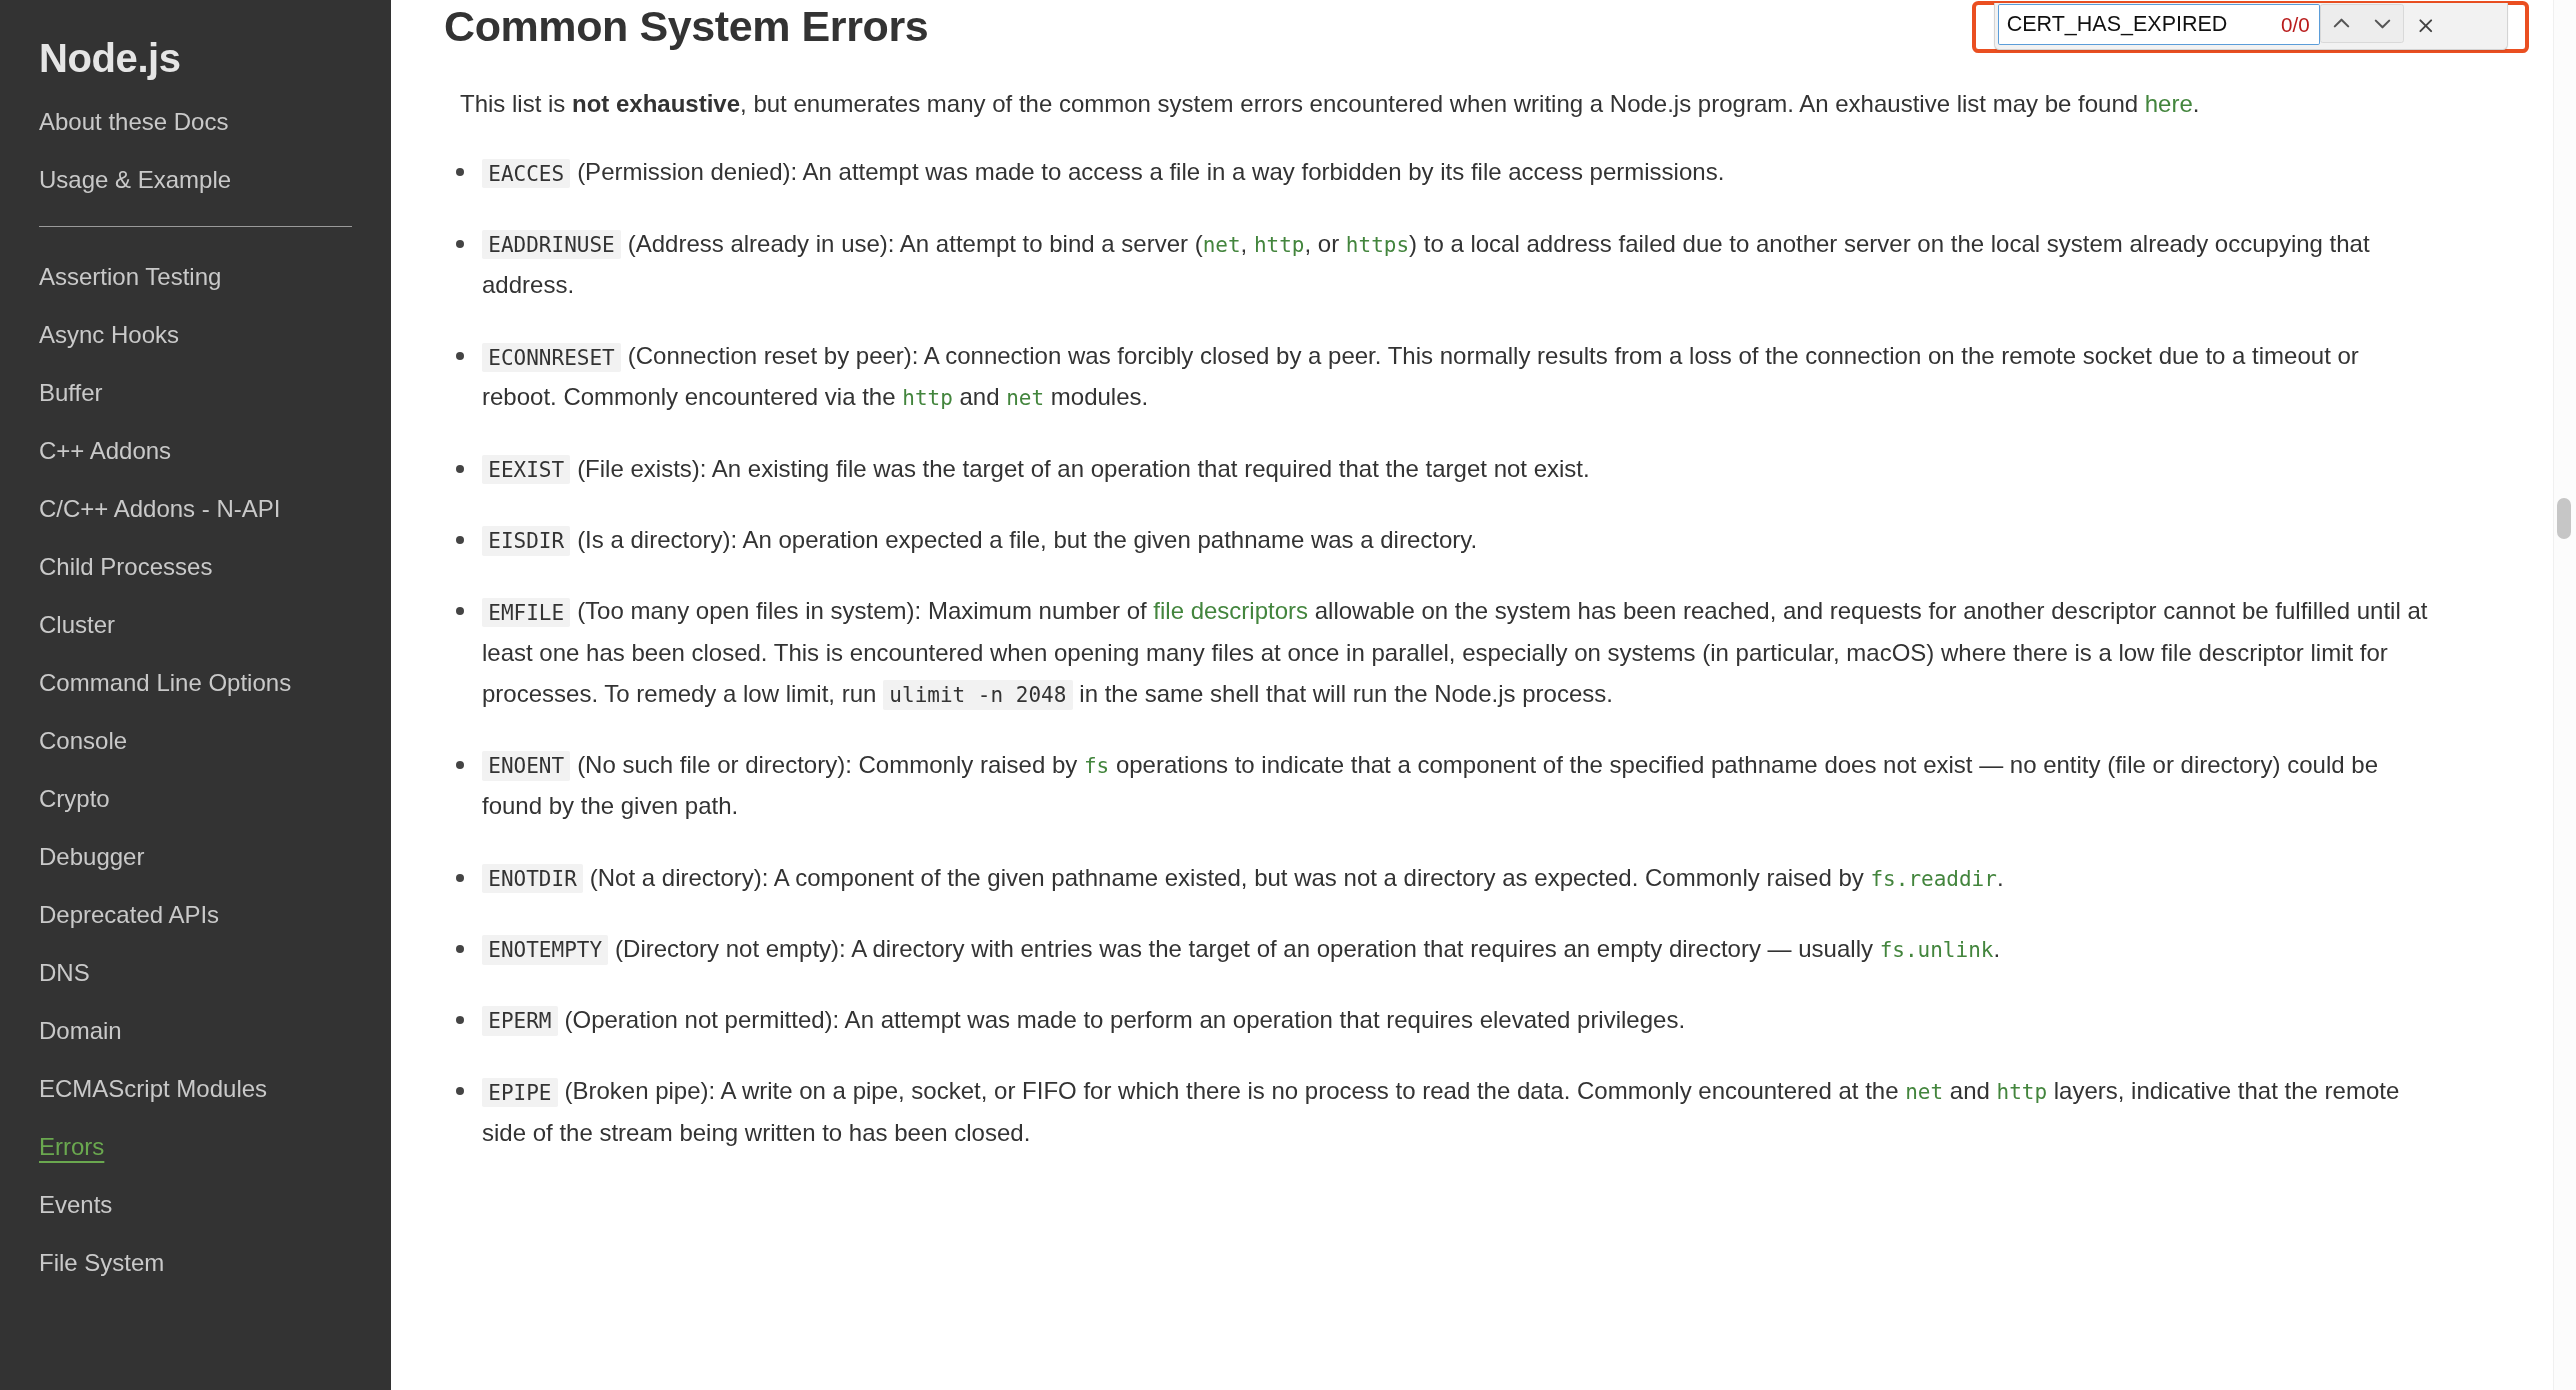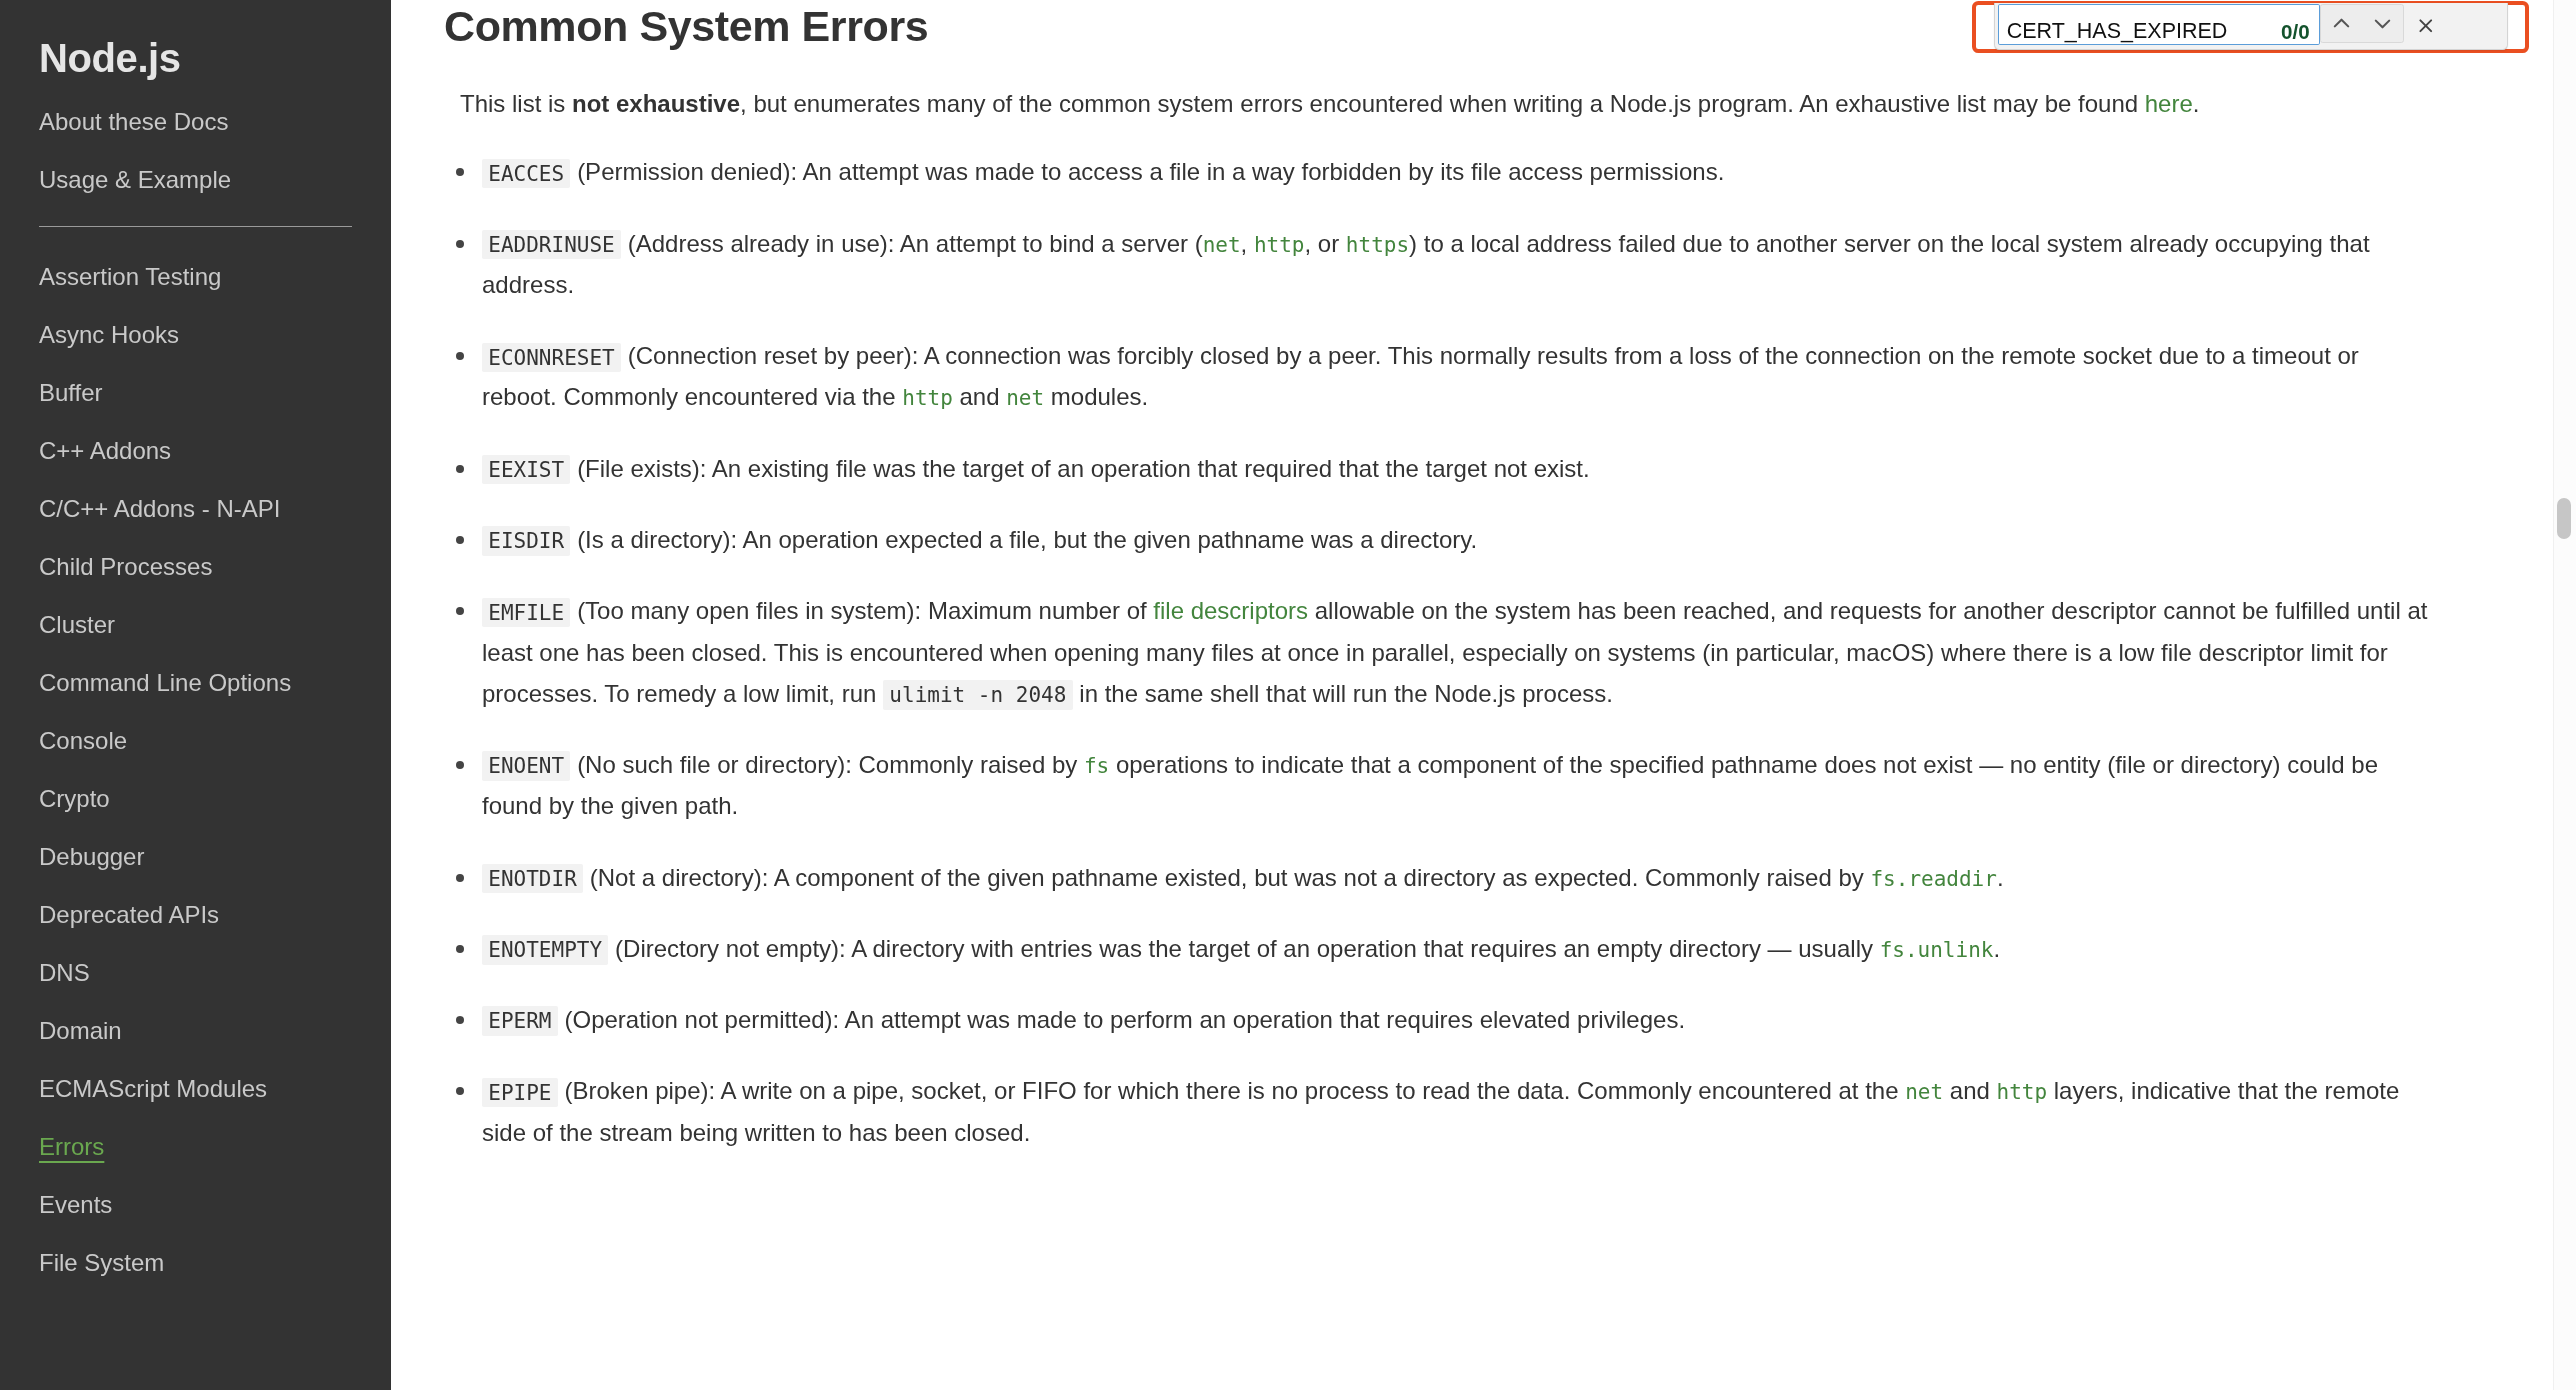--- a/index.html
+++ b/index.html
@@ -199,41 +199,40 @@
     box-shadow: 0 0.9px 1.8px rgba(0,0,0,0.08);
   }
   .find-input-wrap {
     position: relative;
     flex: 0 0 322px;
     margin: 1.8px 0 3.6px 2.7px;
     background: #fff;
     border: 0.9px solid #5b9dd9;
     border-radius: 1.8px;
     display: flex;
-    align-items: flex-end;
+    align-items: center;
     padding: 0 9px 0 8px;
   }
   .find-input {
     flex: 1 1 auto;
     border: none;
     outline: none;
     background: transparent;
     font-family: "Liberation Sans", sans-serif;
     font-size: 21.5px;
     color: #111;
     padding: 0;
     width: 100%;
   }
   .find-count {
     flex: 0 0 auto;
     font-size: 20.6px;
-    color: #14532d;
+    color: #b91c1c;
     padding-left: 7.2px;
     white-space: nowrap;
-    font-weight: bold;
   }
   .find-navgroup {
     display: flex;
     align-items: stretch;
     margin: 1.8px 0 5.4px 0;
     background: #ededed;
     border: 0.9px solid #d9d9d9;
     border-radius: 2.7px;
   }
   .find-btn {

